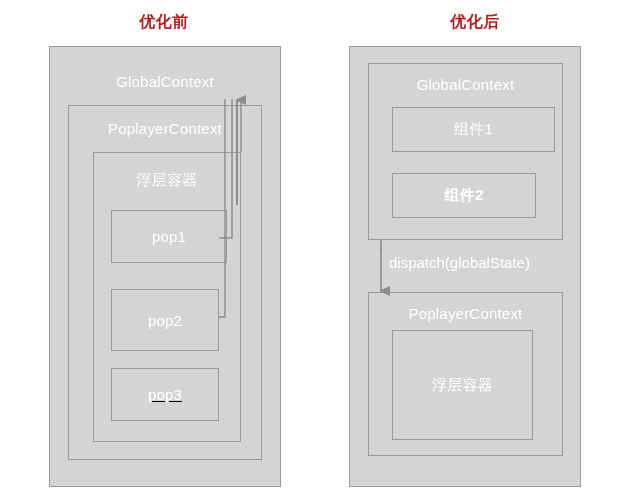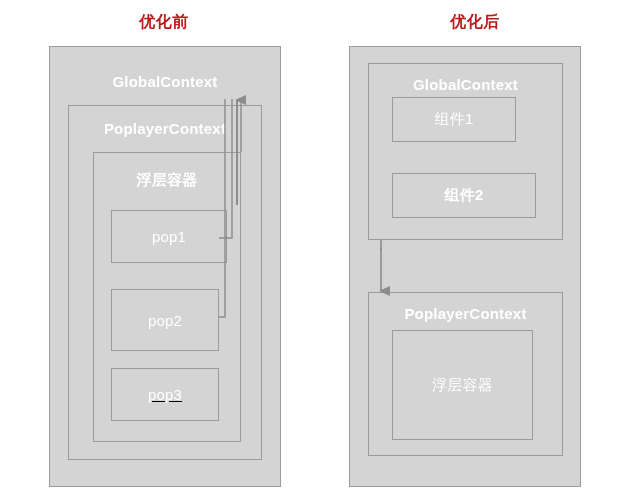--- a/index.html
+++ b/index.html
@@ -43,21 +43,20 @@
     width: 100%;
     text-align: center;
     color: #ffffff;
     font-size: 15px;
     white-space: nowrap;
     letter-spacing: 0.2px;
   }
   
   .label-top > .box-label {
     top: 10px;
-    font-weight: bold;
   }
   
   .label-center {
     display: flex;
     align-items: center;
     justify-content: center;
   }
   .label-center > .box-label {
     position: static;
     width: auto;
@@ -108,36 +107,37 @@
   </div>
 
   <div class="panel-title" style="left:400px; top:12px; width:150px;">优化后</div>
 
   <div class="box" style="left:349px; top:46px; width:232px; height:441px;"></div>
 
   <div class="box label-top" style="left:368px; top:63px; width:195px; height:177px;">
     <span class="box-label" style="top:12px;">GlobalContext</span>
   </div>
 
-  <div class="box label-center" style="left:392px; top:97px; width:124px; height:45px;">
+  <div class="box label-center" style="left:392px; top:107px; width:163px; height:45px;">
     <span class="box-label">组件1</span>
   </div>
 
   <div class="box label-center" style="left:392px; top:173px; width:144px; height:45px;font-weight:bold;">
     <span class="box-label">组件2</span>
   </div>
 
   <div class="box label-top" style="left:368px; top:292px; width:195px; height:164px;">
     <span class="box-label" style="top:12px;">PoplayerContext</span>
   </div>
 
   <div class="box label-center" style="left:392px; top:330px; width:141px; height:110px;">
     <span class="box-label">浮层容器</span>
   </div>
 
+  <div class="arrow-label" style="left:389px; top:254px;">dispatch(globalState)</div>
 
   <svg class="overlay" viewBox="0 0 640 498">
     <defs>
       <marker id="ah-up" markerWidth="12" markerHeight="12" refX="6" refY="2" orient="auto" markerUnits="userSpaceOnUse">
         <path d="M6,0 L11,11 L1,11 Z" fill="#8c8c8c"></path>
       </marker>
       <marker id="ah-down" markerWidth="12" markerHeight="12" refX="6" refY="10" orient="auto" markerUnits="userSpaceOnUse">
         <path d="M6,12 L1,1 L11,1 Z" fill="#8c8c8c"></path>
       </marker>
     </defs>

